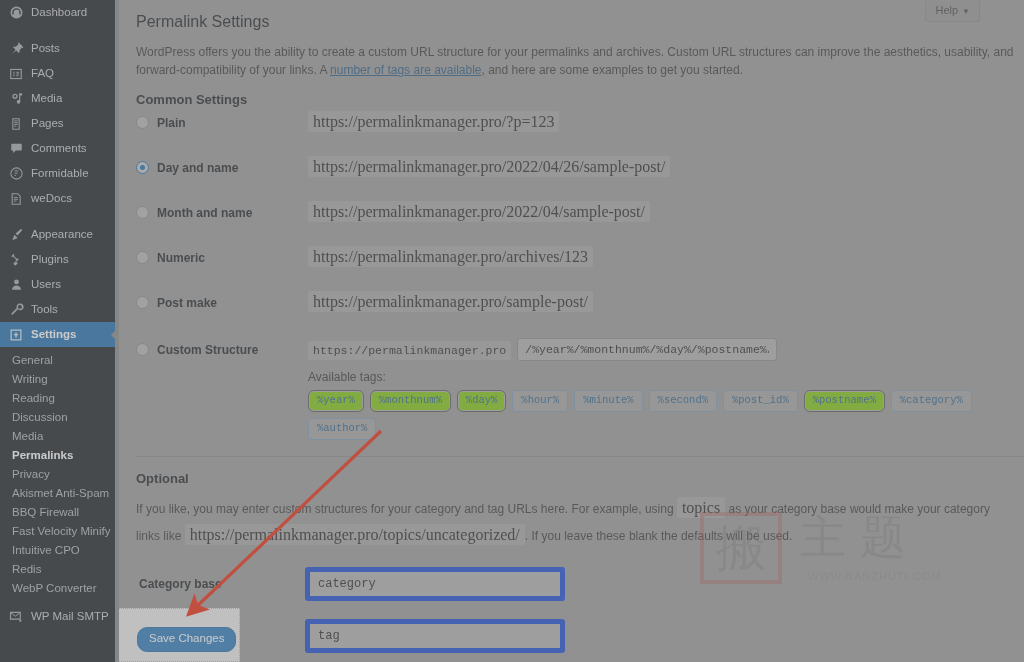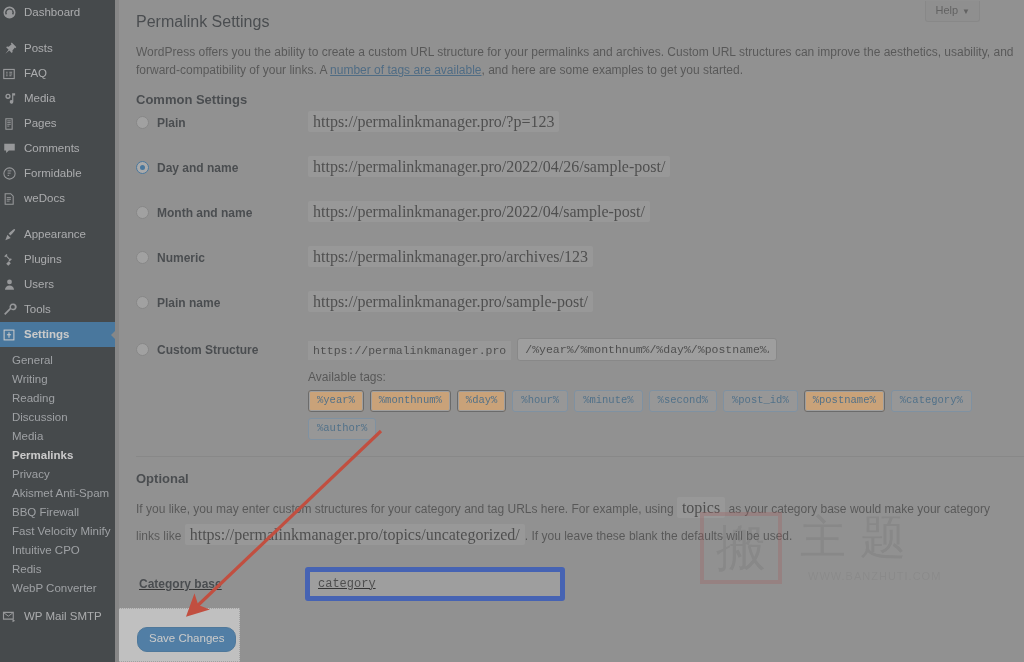--- a/index.html
+++ b/index.html
@@ -32,20 +32,21 @@
     font-size: 11.5px;
     z-index: 5;
   }
   #sidebar .edge {
     position: absolute; right: 0; top: 0; width: 4px; height: 100%;
     background: #8c8c8c;
   }
   .menu-item {
     display: flex; align-items: center;
     height: 25px;
+    padding-left: 7px;
     color: #c9cbce;
     white-space: nowrap;
     position: relative;
   }
   .menu-item .ico {
     width: 18px; height: 16px;
     margin-right: 6px;
     display: inline-flex; align-items: center; justify-content: center;
     color: #a7aaad;
     flex: 0 0 18px;
@@ -205,40 +206,41 @@
     font-size: 10.5px;
     color: #30668f;
     background: #a8a8a8;
     border: 1px solid #7f9db9;
     border-radius: 3px;
     padding: 3px 8px 4px 8px;
     line-height: 1.25;
     white-space: nowrap;
   }
   .tag-btn.hl {
-    background: #fdba74;
+    background: #84cc16;
     border-color: #5c5c5c;
     box-shadow: inset 0 0 0 1px #b3b3b3;
+    border-radius: 6px;
   }
 
   hr.div {
     border: none;
     border-top: 1px solid #8e8e8e;
     margin: 16px 0 14px 0;
   }
 
   p.optdesc {
     font-size: 12px;
     color: #3c3c3c;
     line-height: 1.7;
     margin: 0 0 18px 0;
     max-width: 880px;
   }
 
-  .base-row { display: flex; align-items: center; margin-bottom: 18px; text-decoration: underline; }
+  .base-row { display: flex; align-items: center; margin-bottom: 18px; }
   .base-label {
     width: 169px;
     font-size: 12px; font-weight: 700; color: #23282d;
     padding-left: 3px;
   }
   .base-input {
     width: 260px;
     background: #b3b3b3;
     border: 5px solid #1d4ed8;
     border-radius: 3px;
@@ -503,21 +505,21 @@
         <td class="opt-url"><span class="code">https://permalinkmanager.pro/2022/04/sample-post/</span></td>
       </tr>
       <tr class="opt-row">
         <td class="opt-label">
           <span class="rad"></span><span class="opt-name">Numeric</span>
         </td>
         <td class="opt-url"><span class="code">https://permalinkmanager.pro/archives/123</span></td>
       </tr>
       <tr class="opt-row">
         <td class="opt-label">
-          <span class="rad"></span><span class="opt-name">Plain name</span>
+          <span class="rad"></span><span class="opt-name">Post make</span>
         </td>
         <td class="opt-url"><span class="code">https://permalinkmanager.pro/sample-post/</span></td>
       </tr>
       <tr>
         <td class="opt-label" style="padding-top:2px;">
           <span class="rad"></span><span class="opt-name">Custom Structure</span>
         </td>
         <td>
           <span class="cs-prefix">https://permalinkmanager.pro</span><input class="cs-input" type="text" value="/%year%/%monthnum%/%day%/%postname%/" style="">
           <div class="avail-label">Available tags:</div>
@@ -542,20 +544,24 @@
 
     <h2 class="optional">Optional</h2>
 
     <p class="optdesc"><span>If you like, you may enter custom structures for your category and tag URLs here. For example, using </span><span class="code">topics</span><span> as your category base would make your category links like </span><span class="code">https://permalinkmanager.pro/topics/uncategorized/</span><span>. If you leave these blank the defaults will be used.</span></p>
 
     <div class="base-row">
       <div class="base-label">Category base</div>
       <input class="base-input" type="text" value="category" style="">
     </div>
 
+    <div class="base-row">
+      <div class="base-label">Tag base</div>
+      <input class="base-input" type="text" value="tag" style="">
+    </div>
 
   </div>
 
   <div id="watermark" style="left:577px; top:512px;">
     <div class="seal">搬</div>
     <div class="zhu">主题</div>
     <div class="url">WWW.BANZHUTI.COM</div>
   </div>
 </div>
 

